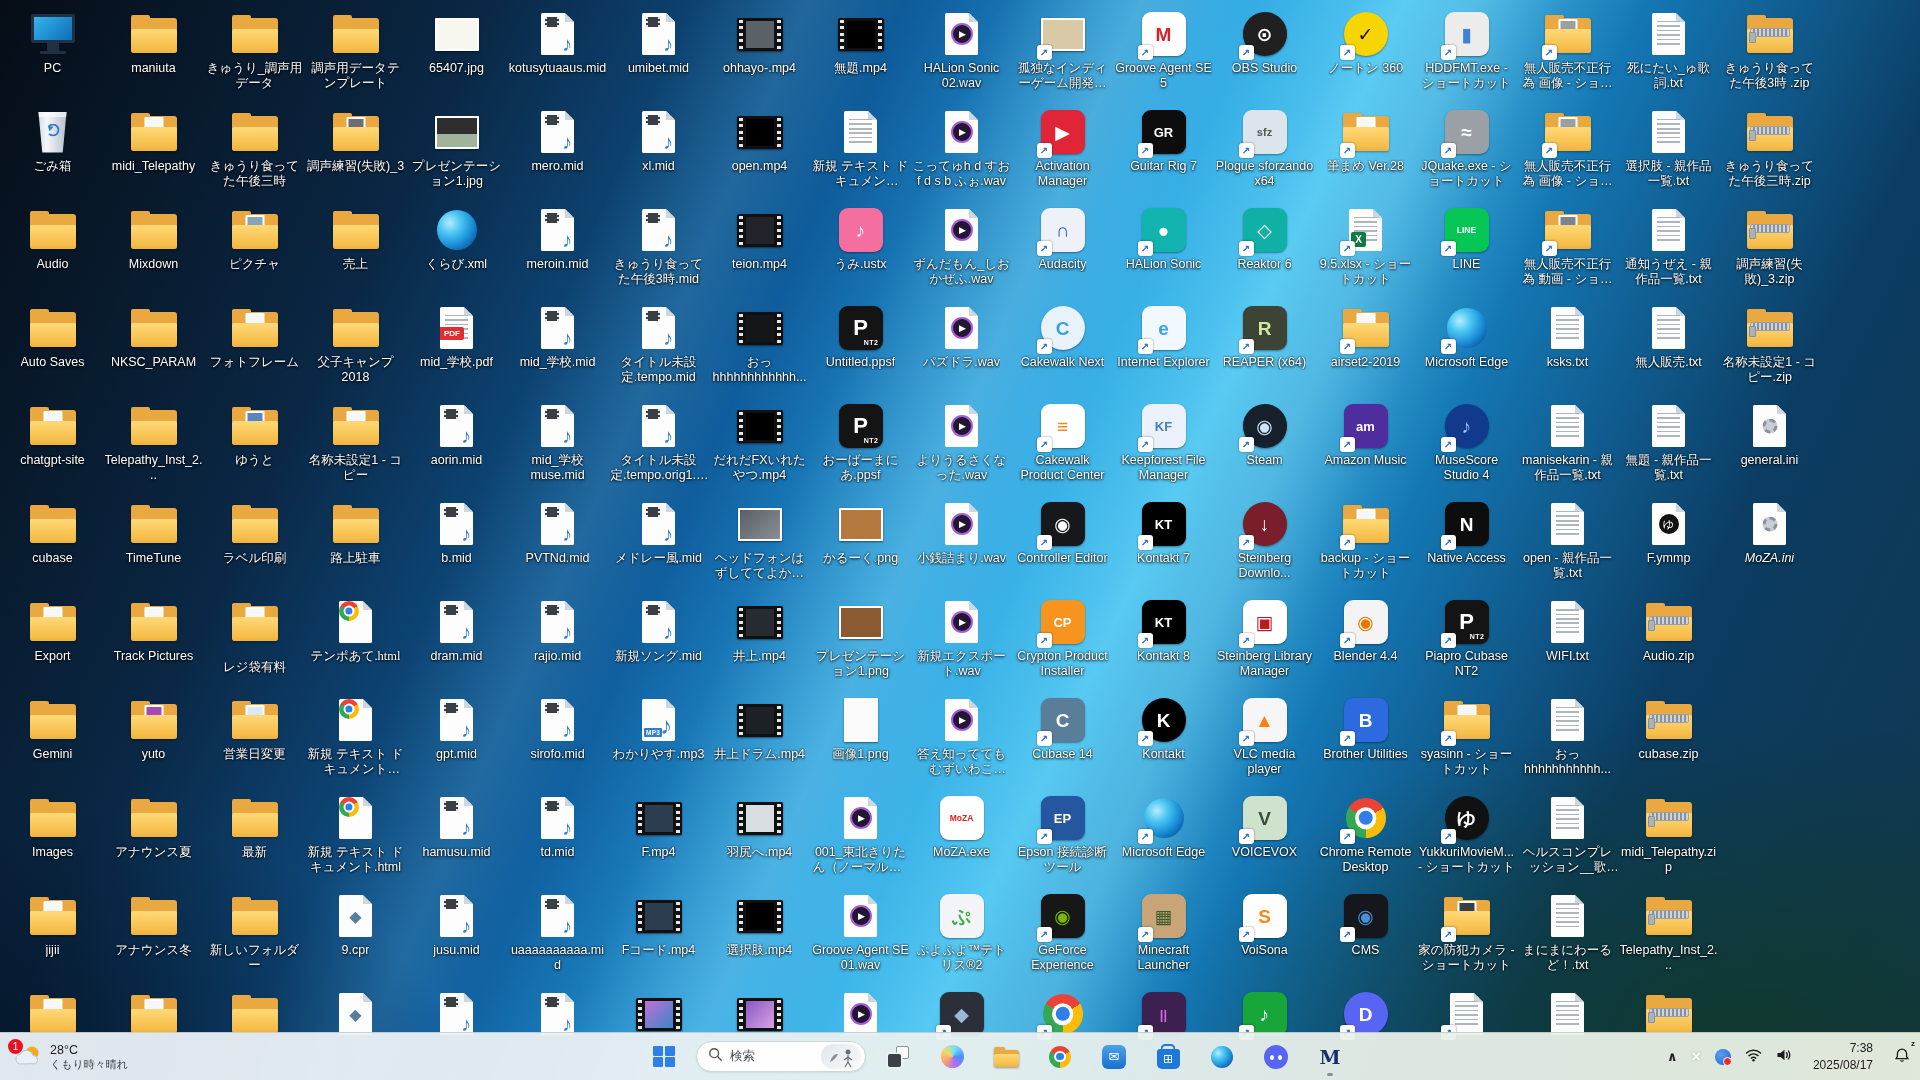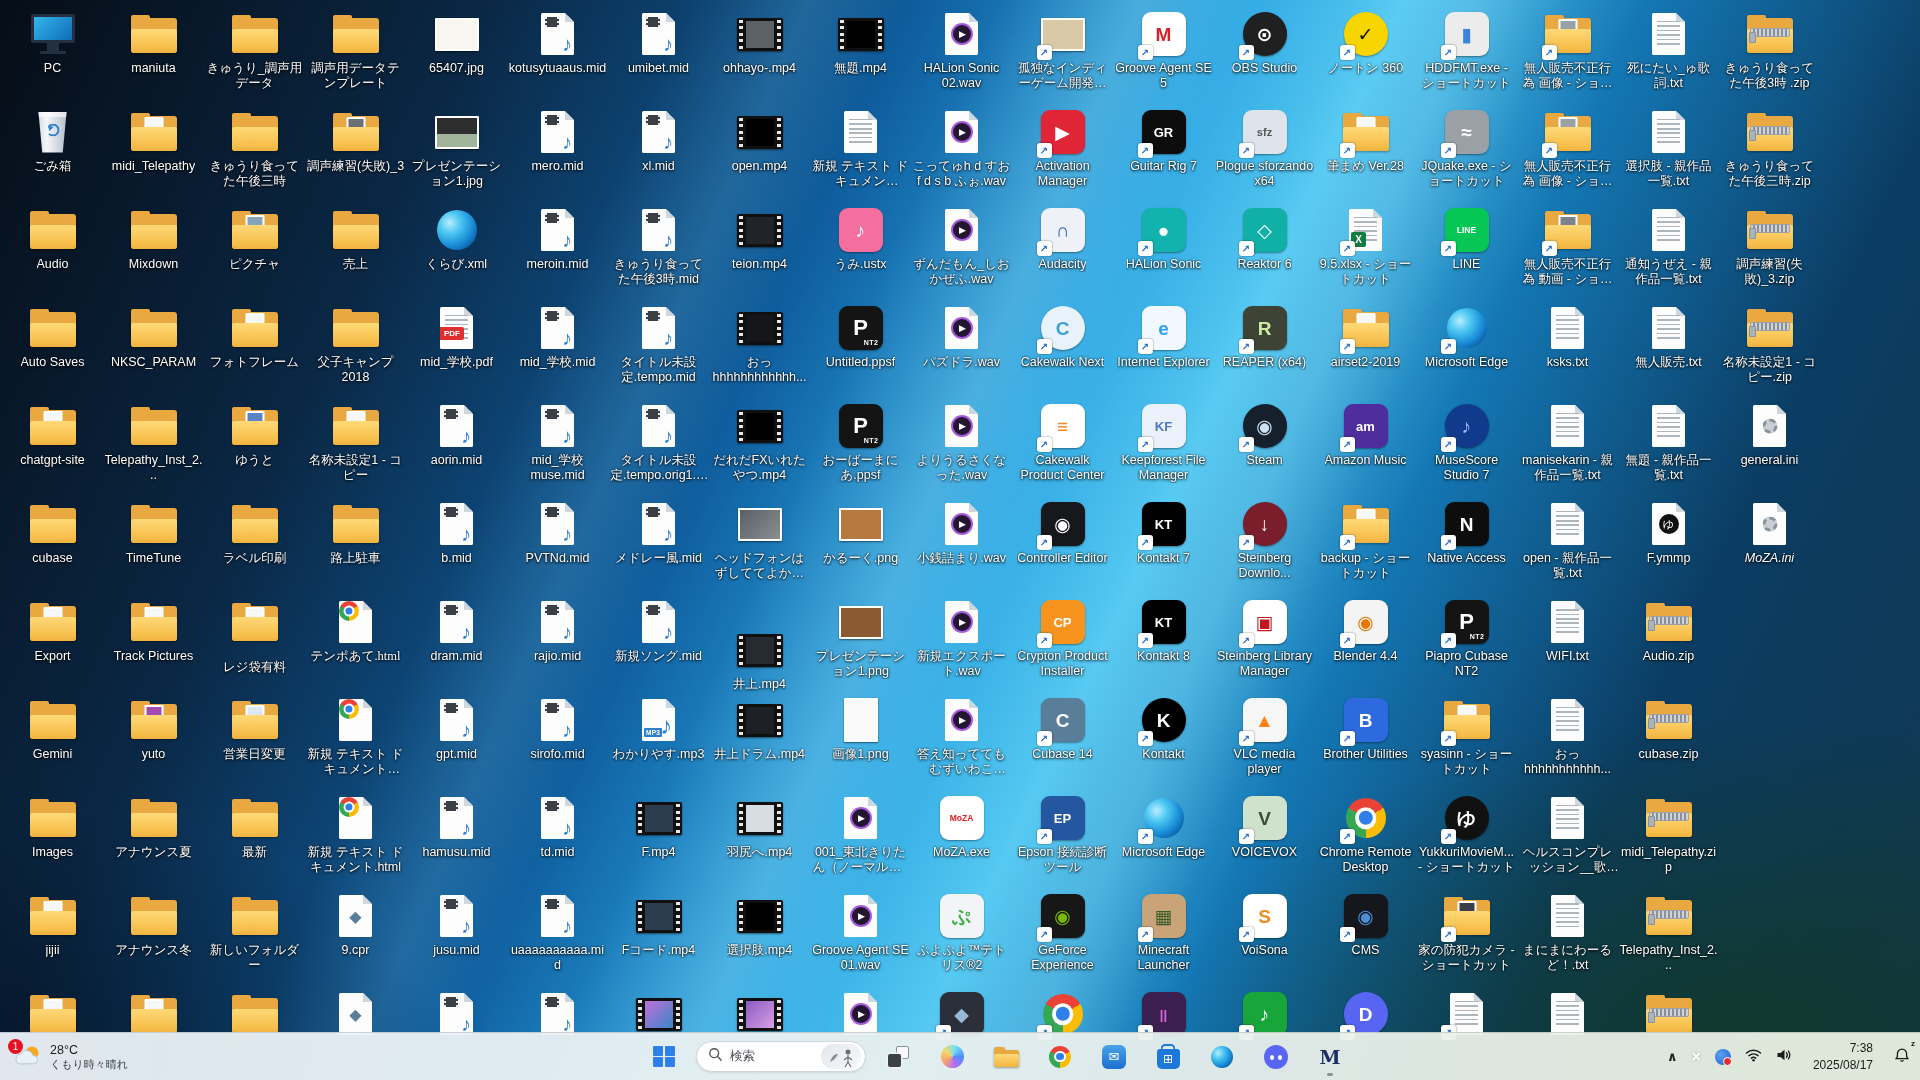--- a/index.html
+++ b/index.html
@@ -844,21 +844,21 @@
           </span>
         </span>
         <span class="ic-label">だれだFXいれたやつ.mp4</span>
       </div>
       <div class="cell" style="grid-area: 6 / 8;">
         <span class="icon48">
           <span class="ic-img" style="background:linear-gradient(135deg,#5a5f66,#8a8f96)"></span>
         </span>
         <span class="ic-label">ヘッドフォンはずしててよかっt.mp4</span>
       </div>
-      <div class="cell" style="grid-area: 7 / 8; justify-content: flex-end;">
+      <div class="cell" style="grid-area: 7 / 8;">
         <span class="icon48">
           <span class="ic-film">
             <span class="film-center" style="background:#262b31"></span>
           </span>
         </span>
         <span class="ic-label">井上.mp4</span>
       </div>
       <div class="cell" style="grid-area: 8 / 8;">
         <span class="icon48">
           <span class="ic-film">
@@ -1405,21 +1405,21 @@
           <span class="ball edge s40"></span>
           <span class="sc">↗</span>
         </span>
         <span class="ic-label">Microsoft Edge</span>
       </div>
       <div class="cell" style="grid-area: 5 / 15;">
         <span class="icon48">
           <span class="ic-app round" style="background:#123a8c;color:#9fc4ff;font-size:19px">♪</span>
           <span class="sc">↗</span>
         </span>
-        <span class="ic-label">MuseScore Studio 7</span>
+        <span class="ic-label">MuseScore Studio 4</span>
       </div>
       <div class="cell" style="grid-area: 6 / 15;">
         <span class="icon48">
           <span class="ic-app" style="background:#0d0d0d;color:#fff;font-size:19px">N</span>
           <span class="sc">↗</span>
         </span>
         <span class="ic-label">Native Access</span>
       </div>
       <div class="cell" style="grid-area: 7 / 15;">
         <span class="icon48">

